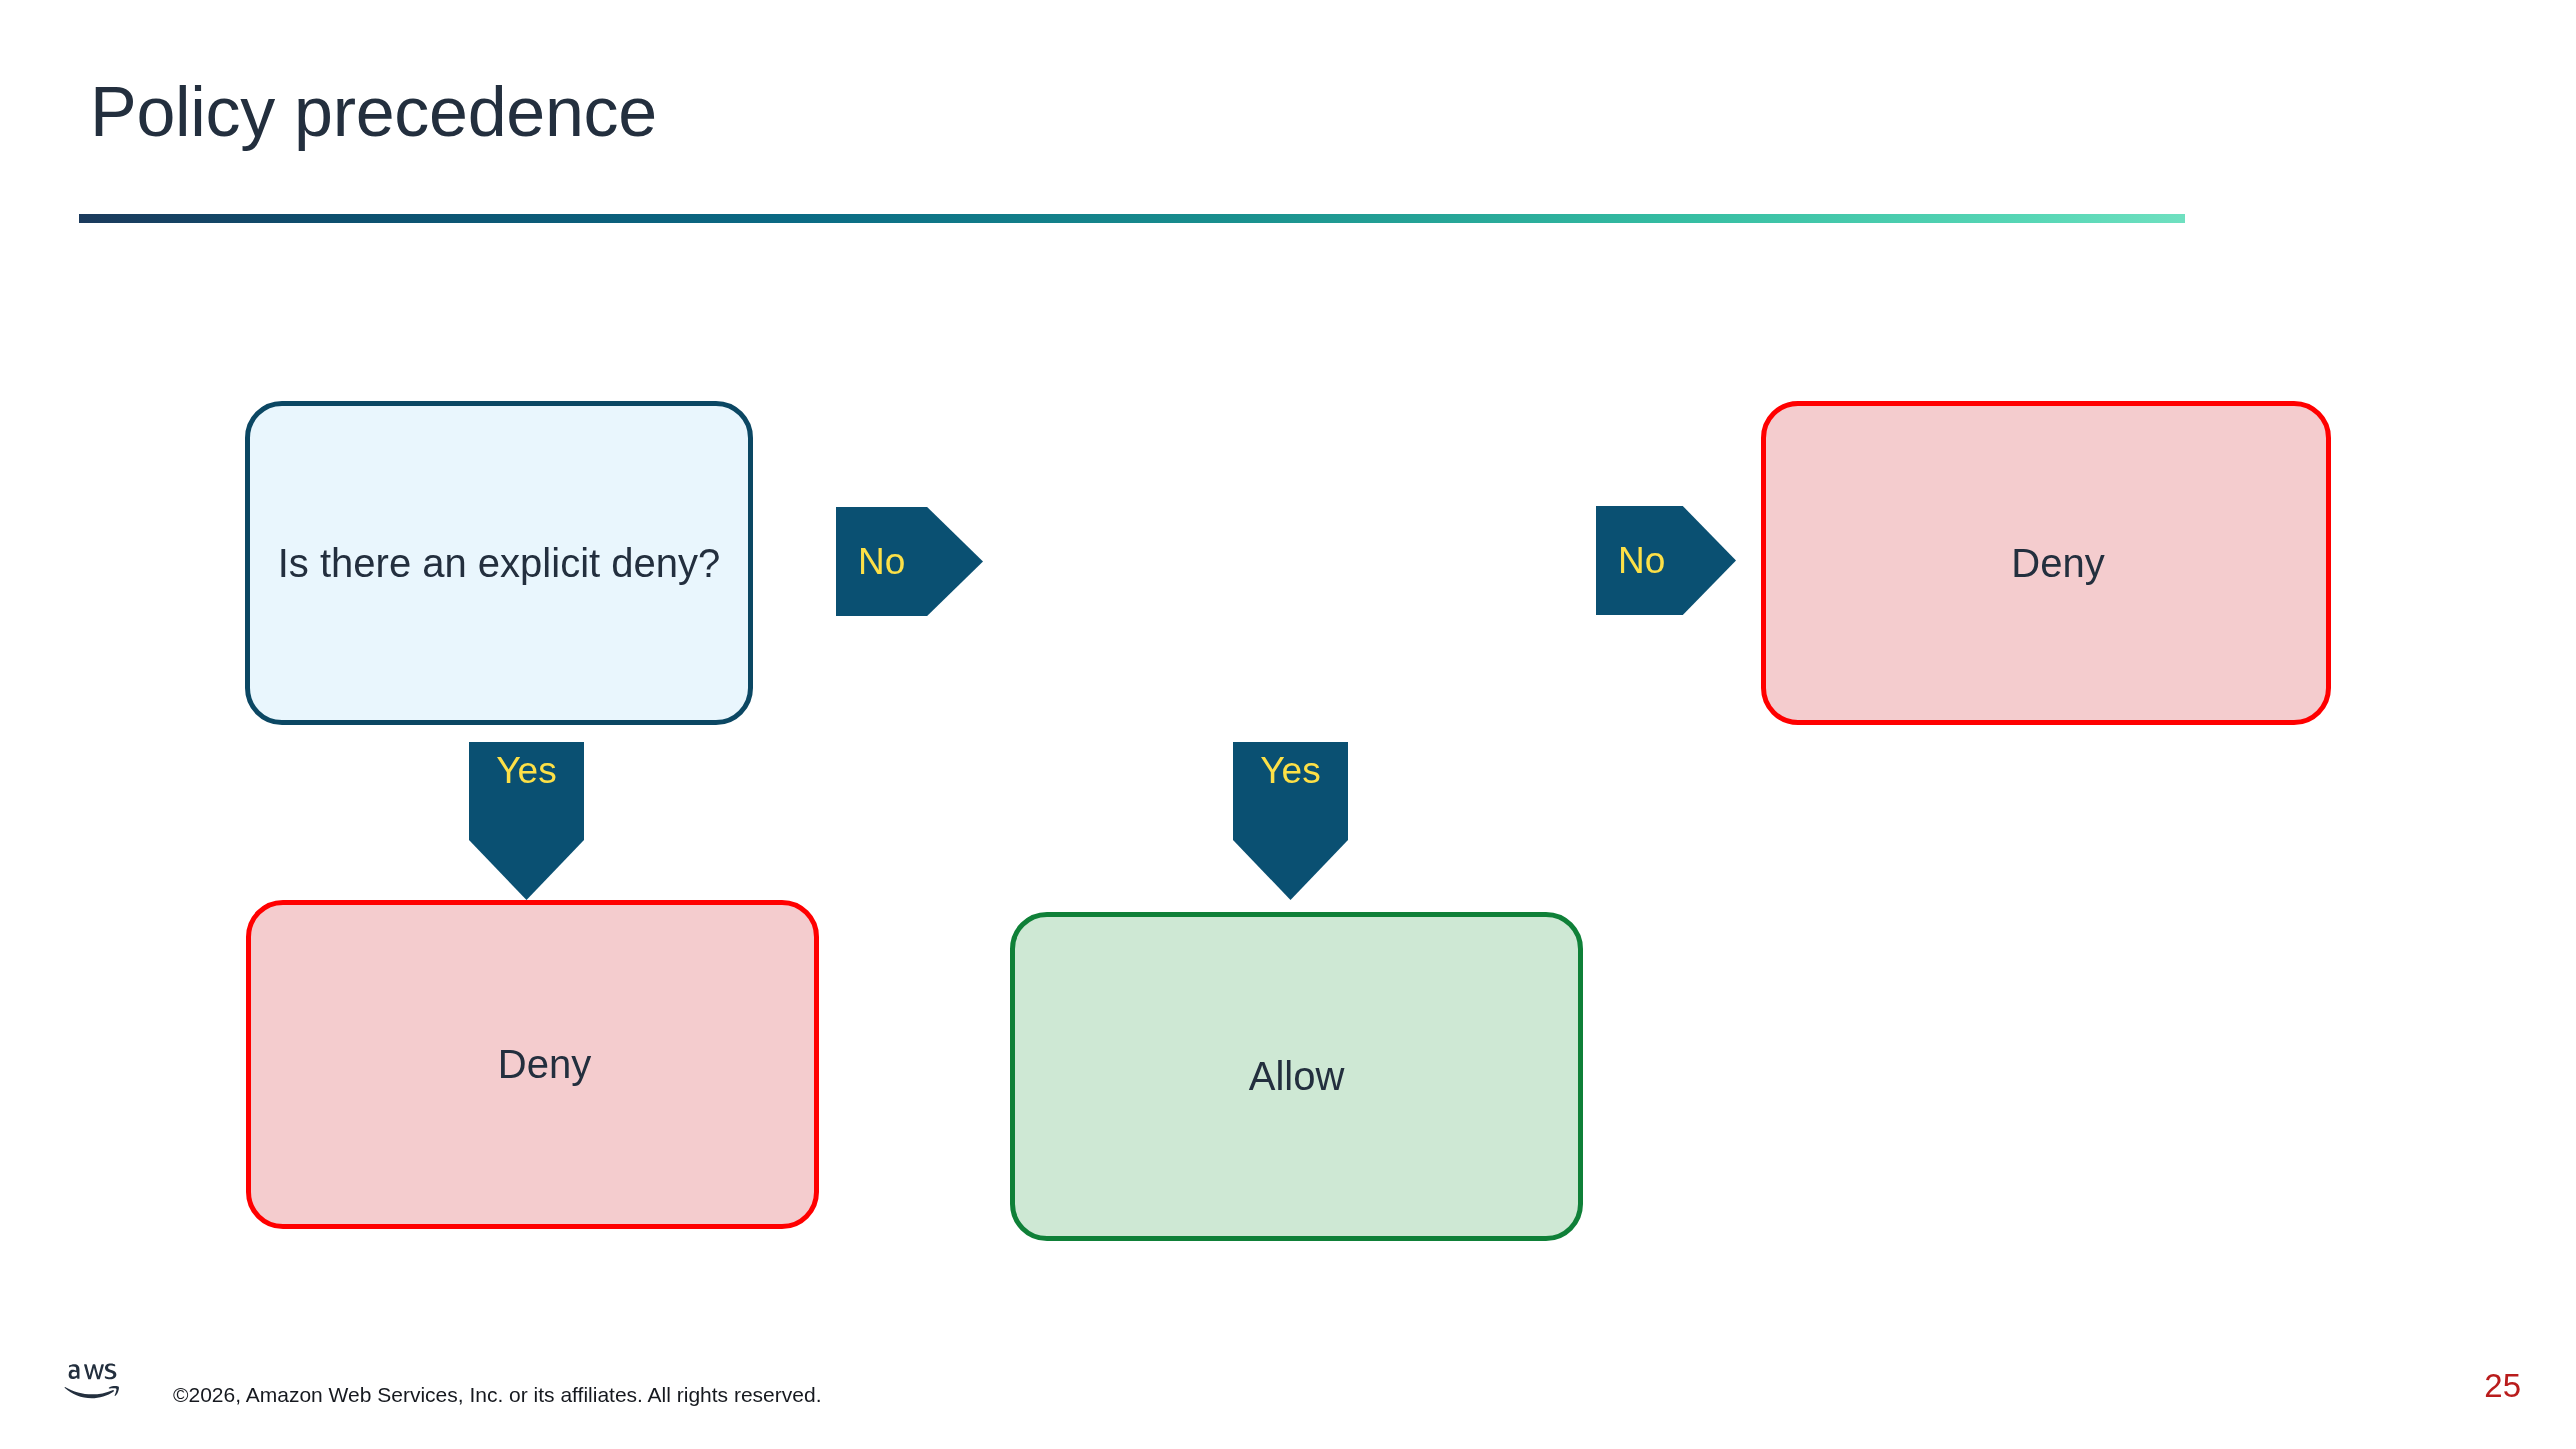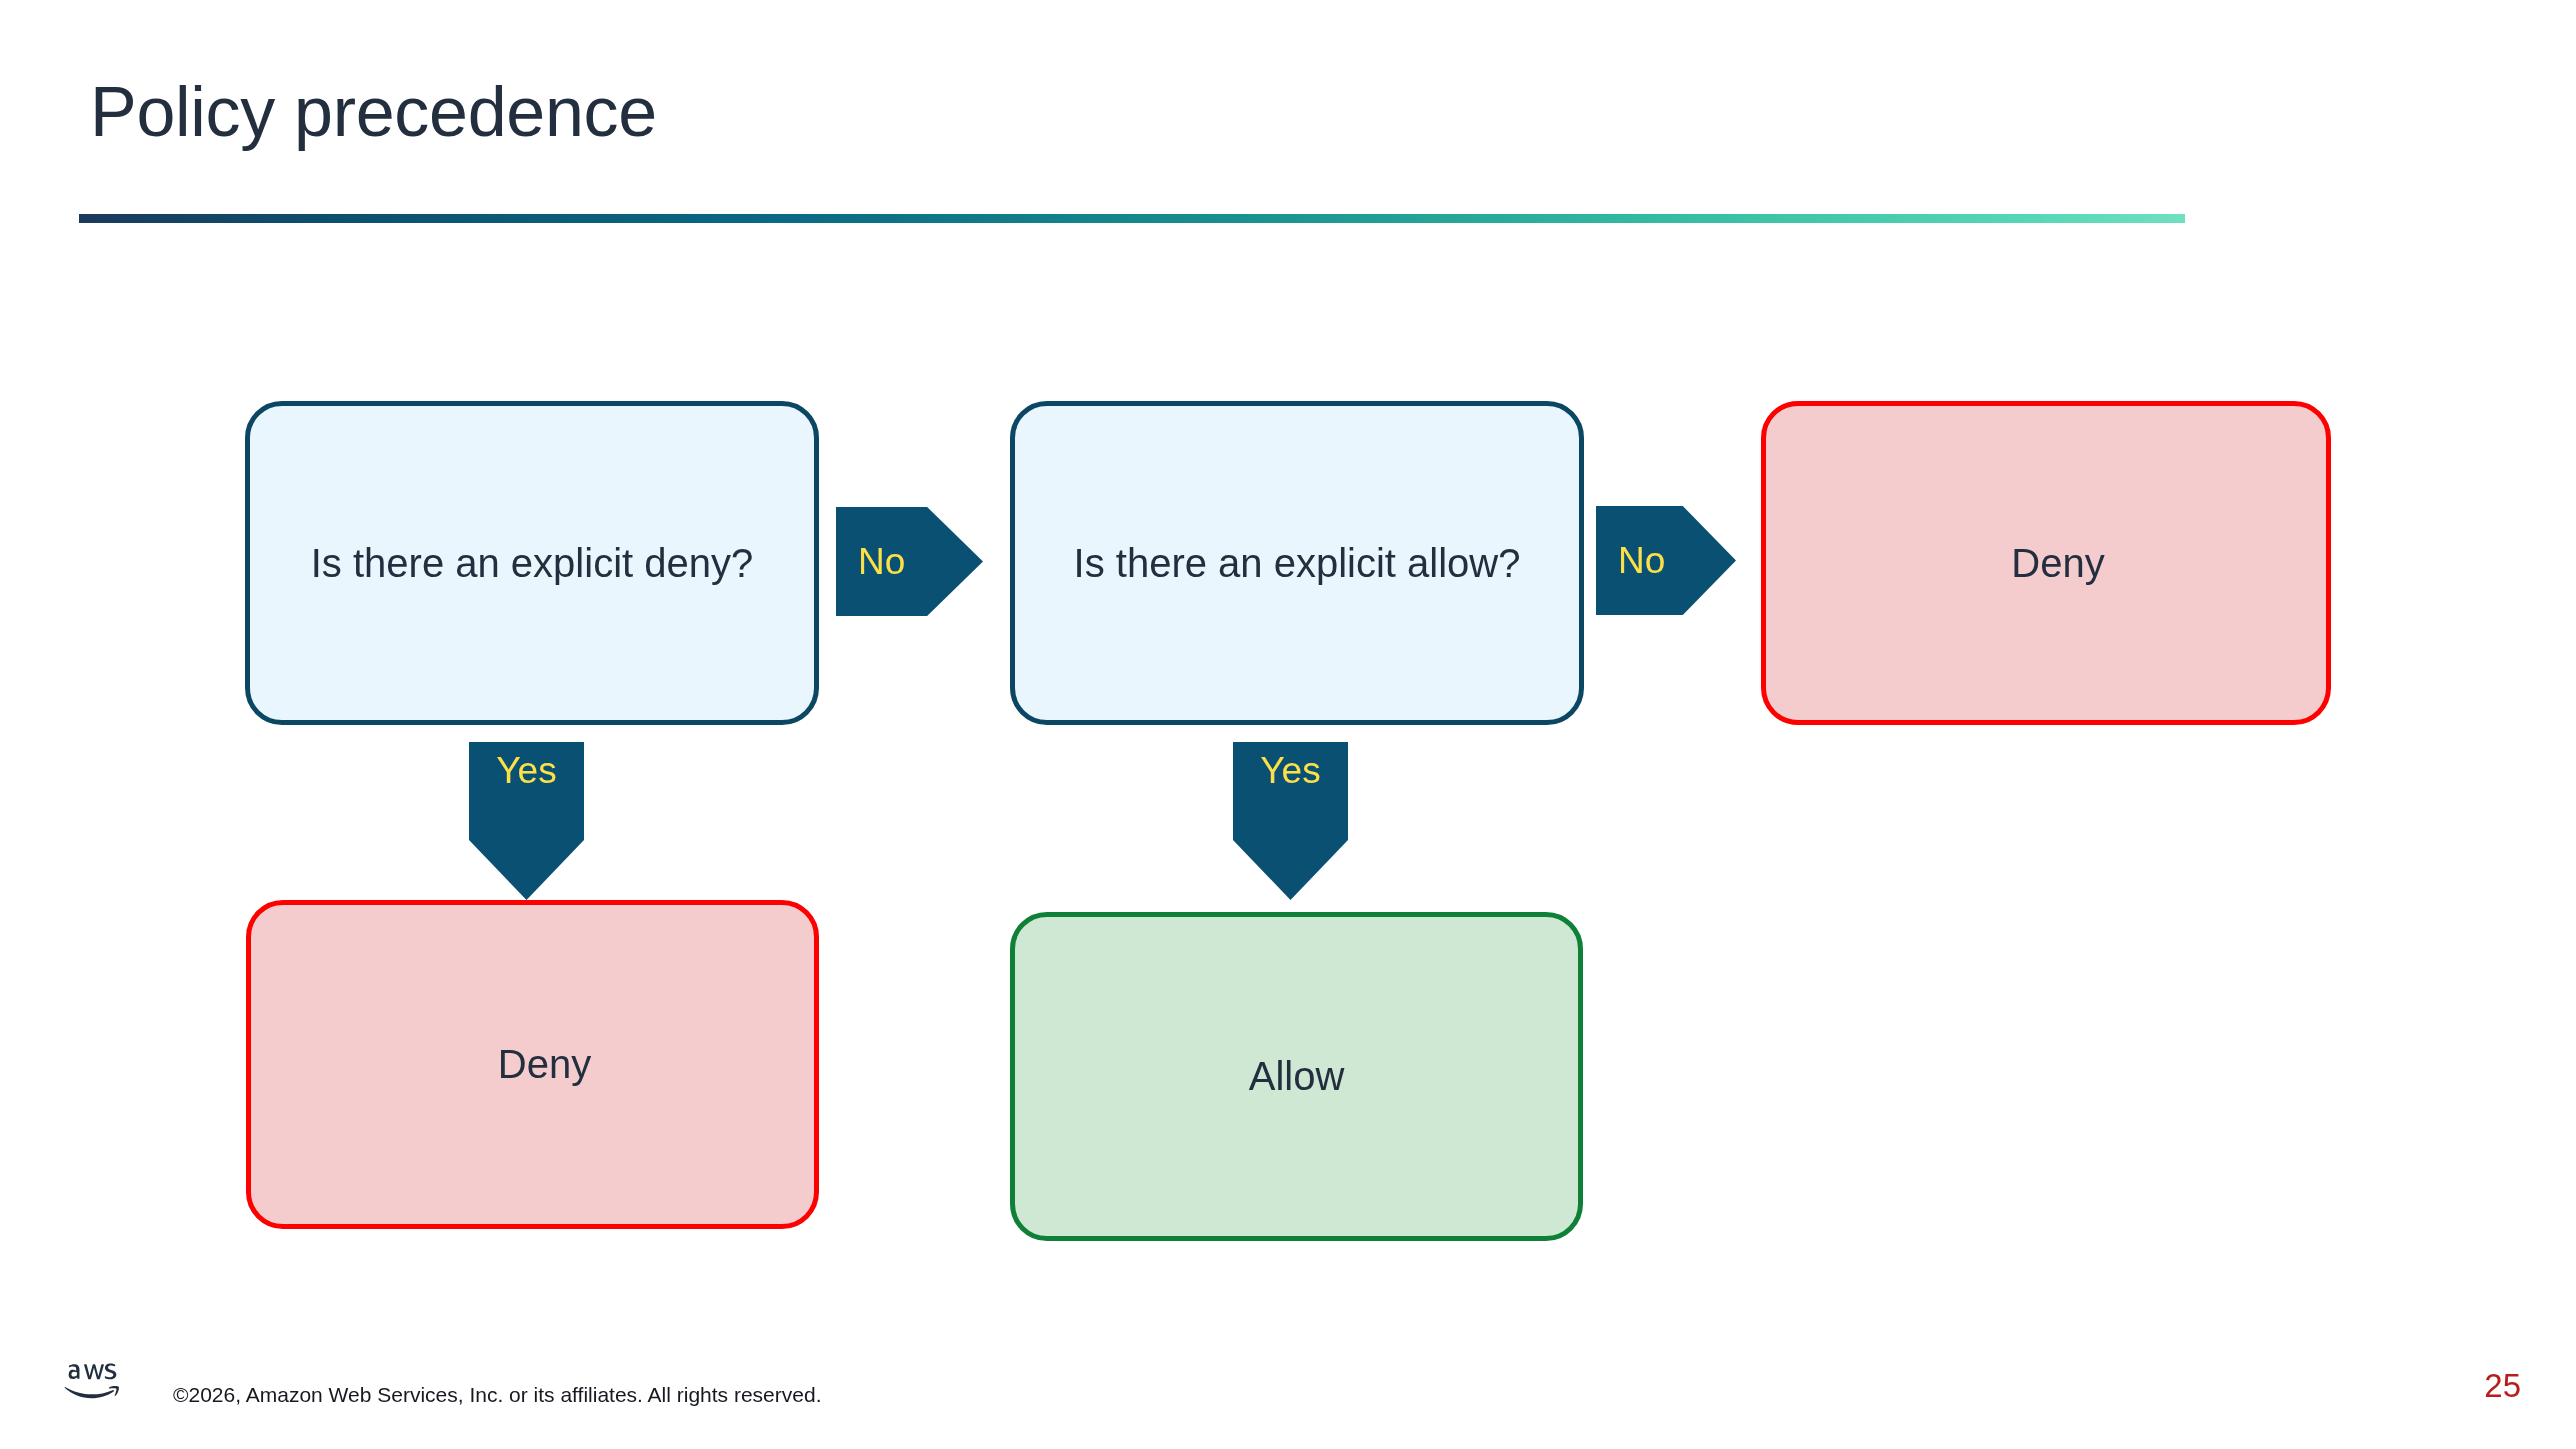--- a/index.html
+++ b/index.html
@@ -126,31 +126,28 @@
   }
 </style>
 </head>
 <body>
 
 <div id="slide">
 
   <div id="title">Policy precedence</div>
   <div id="title-rule"></div>
 
-  <div class="node decision" style="left:245px; top:401px; width:574px; height:324px;">
+  <div class="node decision" style="left:245px; top:401px; width:508px; height:324px;">
     <span>Is there an explicit deny?</span>
   </div>
 
   <div class="arrow arrow-right" style="left:836px; top:507px; width:147px; height:109px;">
     <span>No</span>
   </div>
 
-  <div class="node decision" style="left:1010px; top:401px; width:574px; height:324px;">
-    <span>Is there an explicit allow?</span>
-  </div>
 
   <div class="arrow arrow-right" style="left:1596px; top:506px; width:140px; height:109px;">
     <span>No</span>
   </div>
 
   <div class="node deny" style="left:1761px; top:401px; width:570px; height:324px;">
     <span>Deny</span>
   </div>
 
   <div class="arrow arrow-down" style="left:469px; top:742px; width:115px; height:158px;">

